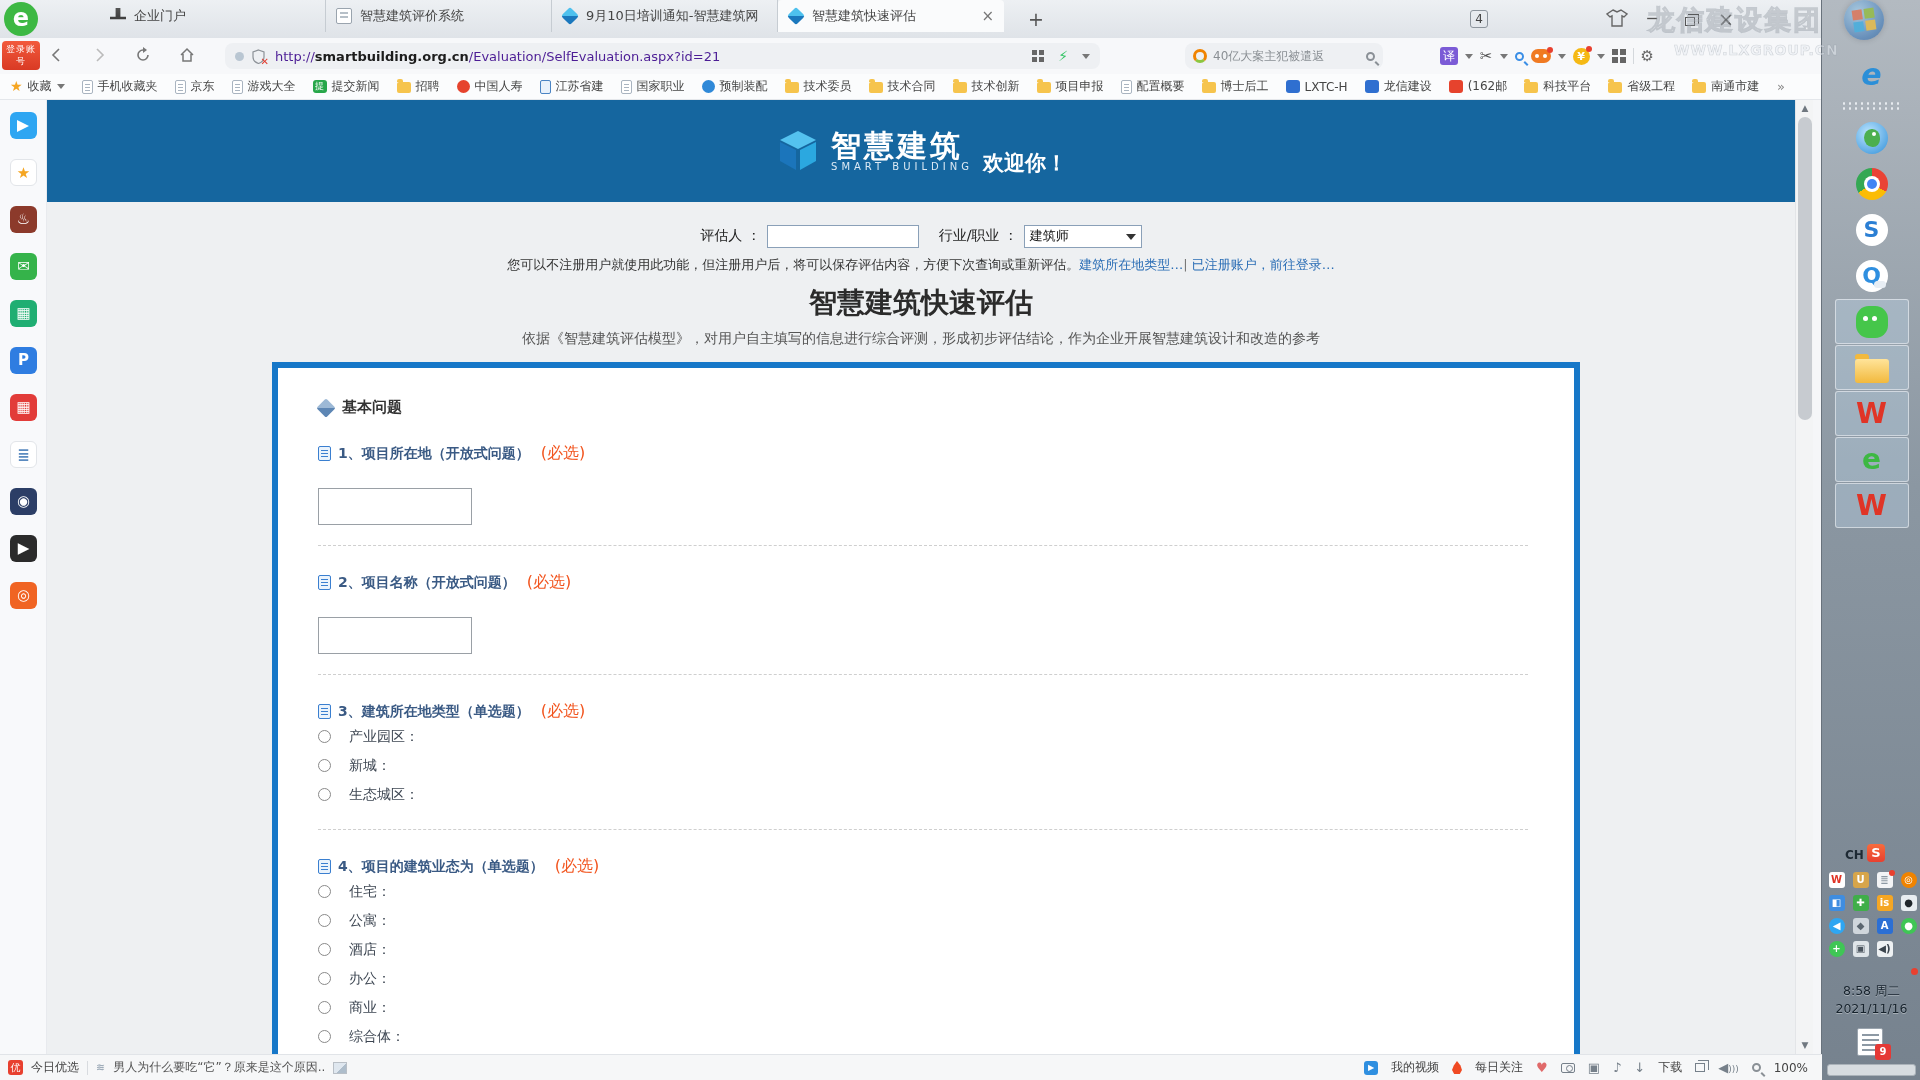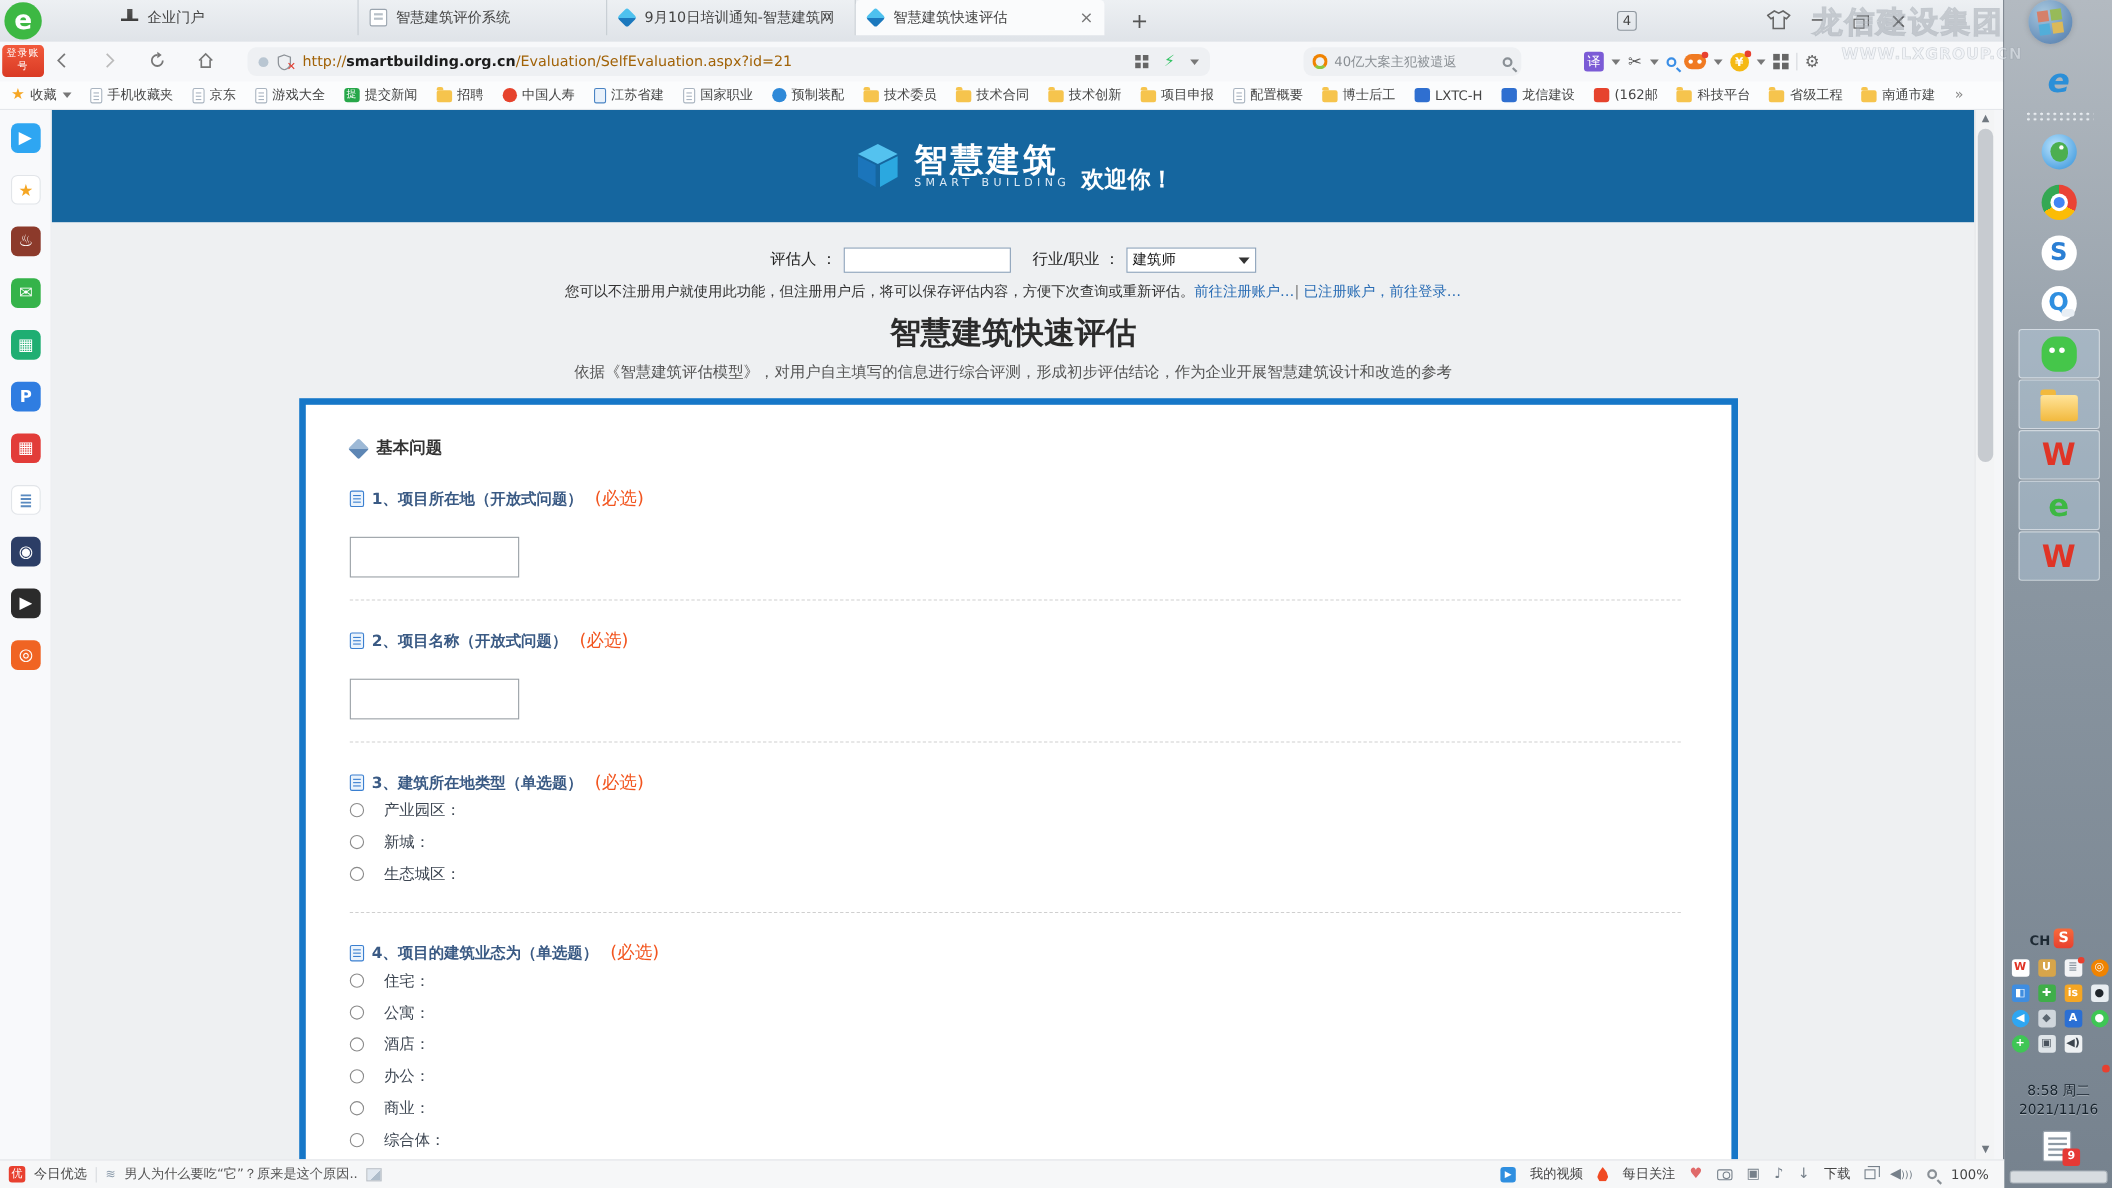--- a/index.html
+++ b/index.html
@@ -27,21 +27,21 @@
   .restore i:before{content:"";position:absolute;left:2px;top:-4px;width:10px;height:9px;border:1px solid #555;border-bottom:none;border-left:none;}
   
   .toolbar{position:absolute;left:0;top:38px;width:100%;height:36px;background:#f7f8fa;}
   .acctbadge{position:absolute;left:2px;top:3px;width:38px;height:29px;background:linear-gradient(180deg,#f25a3c,#d93a24);border-radius:4px;color:#fff;font-size:9px;line-height:1.3;text-align:center;padding-top:3px;letter-spacing:1px;}
   .navbtn{position:absolute;top:4px;width:30px;height:28px;color:#666;text-align:center;}
   .navbtn svg{margin-top:4px;}
   .addressbar{position:absolute;left:225px;top:5px;width:875px;height:26px;background:#eef0f3;border-radius:8px;display:flex;align-items:center;padding:0 10px;font-size:13px;}
   .dot{width:9px;height:9px;border-radius:50%;background:#b9c6d2;margin-right:8px;}
   .shieldx{position:relative;margin-right:10px;}
   .shieldx .x{position:absolute;right:-4px;bottom:-3px;color:#e03b2f;font-size:10px;font-weight:bold;}
-  .urlscheme,.urlpath{color:#a16207;}
+  .urlscheme,.urlpath{color:#4c1d95;}
   .urlhost{color:#1c1c1c;font-weight:bold;}
   .abar-right{margin-left:auto;display:flex;align-items:center;gap:14px;color:#666;}
   .qr{width:12px;height:12px;background:
       linear-gradient(#666,#666) 0 0/5px 5px no-repeat,
       linear-gradient(#666,#666) 7px 0/5px 5px no-repeat,
       linear-gradient(#666,#666) 0 7px/5px 5px no-repeat,
       linear-gradient(#666,#666) 7px 7px/5px 5px no-repeat;}
   .bolt{color:#35c466;font-size:14px;}
   .caret{width:0;height:0;border-left:4px solid transparent;border-right:4px solid transparent;border-top:5px solid #777;display:inline-block;}
   .searchbox{position:absolute;left:1185px;top:5px;width:198px;height:26px;background:#eef0f3;border-radius:8px;display:flex;align-items:center;padding:0 8px;gap:6px;}
@@ -410,21 +410,21 @@
         <span>评估人 ：</span>
         <input type="text" style="">
         <span style="margin-left:14px;">行业/职业 ：</span>
         <span class="selectbox">
           <span>建筑师</span>
           <span class="sarrow"></span>
         </span>
       </div>
 
       <div class="noterow">
-        <span>您可以不注册用户就使用此功能，但注册用户后，将可以保存评估内容，方便下次查询或重新评估。</span><a href="#">前往注册账户…</a><span style="color:#777;">|</span> <a href="#">已注册账户，前往登录…</a>
+        <span>您可以不注册用户就使用此功能，但注册用户后，将可以保存评估内容，方便下次查询或重新评估。</span><a href="#">建筑所在地类型…</a><span style="color:#777;">|</span> <a href="#">已注册账户，前往登录…</a>
       </div>
 
       <div class="pagetitle">智慧建筑快速评估</div>
       <div class="pagesub">依据《智慧建筑评估模型》，对用户自主填写的信息进行综合评测，形成初步评估结论，作为企业开展智慧建筑设计和改造的参考</div>
 
       <div class="qbox">
         <div class="sechead">
           <span class="cubeicon"></span>
           <span>基本问题</span>
         </div>

